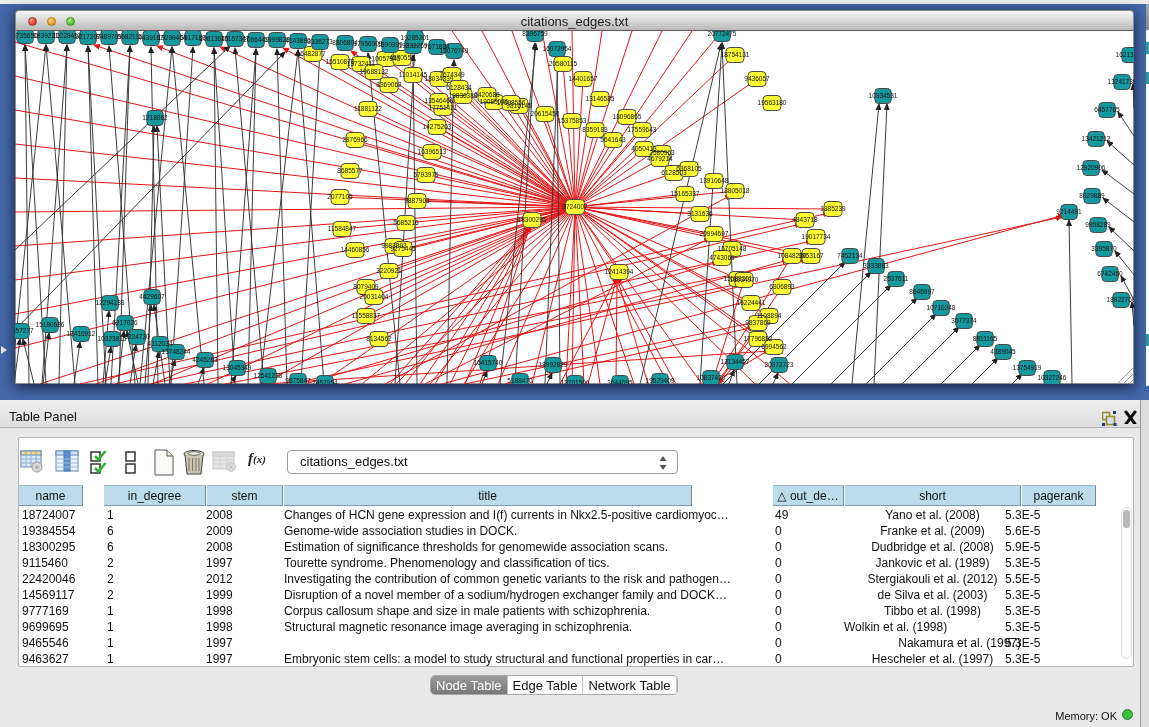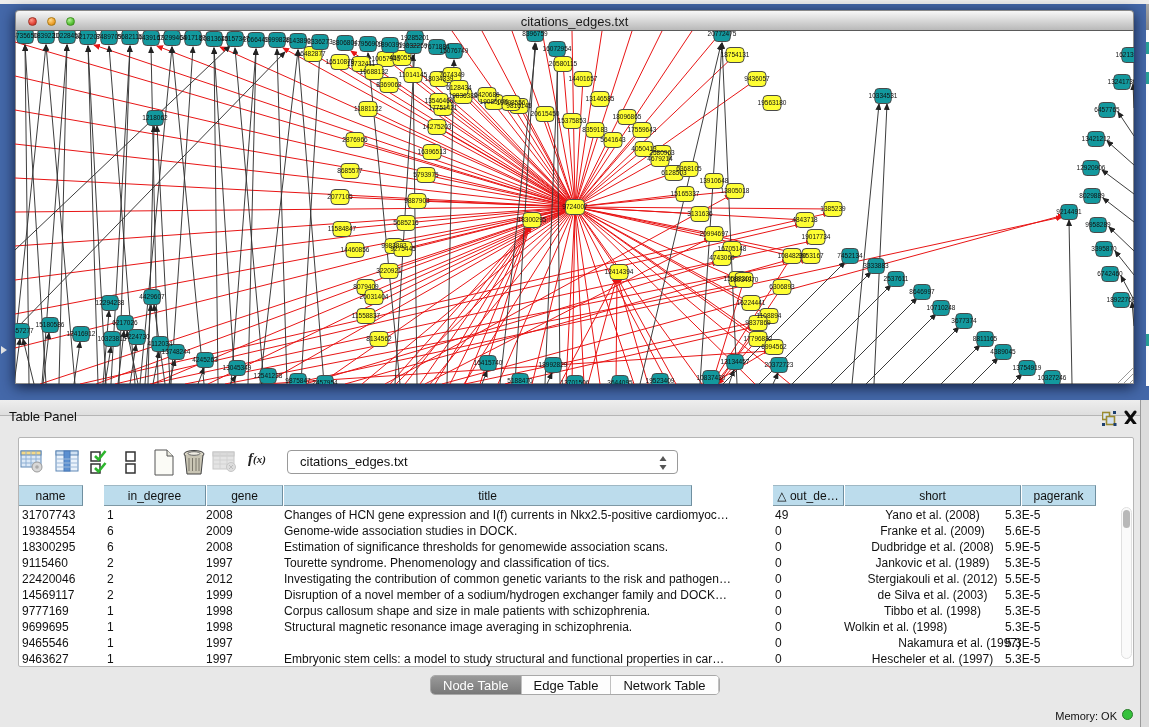--- a/index.html
+++ b/index.html
@@ -4,30 +4,30 @@
 body{width:1149px;height:727px;position:relative;overflow:hidden;font-family:"Liberation Sans",sans-serif;background:#e8e8e8}
 #desk{position:absolute;left:0;top:4px;width:1149px;height:396px;background:#4468a9}
 #topstrip{position:absolute;left:0;top:0;width:1149px;height:4px;background:#ededed}
 #frame{position:absolute;left:15px;top:10px;width:1119px;height:374px;border-radius:4px 4px 0 0;box-shadow:0 3px 14px rgba(8,16,40,.85)}
 #tbar{position:absolute;left:0;top:0;width:100%;height:21px;border-radius:4px 4px 0 0;background:linear-gradient(#f7f7f7,#b9b9b9);border:1px solid #888;border-bottom:1px solid #5a5a5a}
 #tbar .title{position:absolute;left:0;right:0;top:3px;text-align:center;font-size:13px;color:#1a1a1a}
 .tl{position:absolute;top:6.5px;z-index:9;width:9px;height:9px;border-radius:50%;}
 #content{position:absolute;left:0;top:21px;width:1119px;height:353px;background:#fff;border-left:1px solid #8e8e8e;border-right:1px solid #8e8e8e;border-bottom:1px solid #8e8e8e}
 #sliver{position:absolute;left:1146px;top:4px;width:3px;height:382px;background:#fff}
 #sliver .g{position:absolute;top:0;left:0;width:3px;height:26px;background:linear-gradient(#a8a8a8,#8a8a8a)}
-#tp-bar{position:absolute;left:0;top:400px;width:1149px;height:16px;background:linear-gradient(#eee,#dedede);border-bottom:1px solid #b5b5b5}
+#tp-bar{position:absolute;left:0;top:400px;width:1149px;height:28px;background:linear-gradient(#eee,#dedede);border-bottom:1px solid #b5b5b5}
 #tp-bar .t{position:absolute;left:9px;top:9px;font-size:13px;color:#111}
 #panel{position:absolute;left:0;top:430px;width:1149px;height:297px;background:#e8e8e8}
 #container{position:absolute;left:18px;top:437px;width:1116px;height:230px;background:#fff;border:1px solid #b5b5b5;border-radius:2px}
 #hdr{position:absolute;left:19px;top:485px;height:22px;font-size:12px;color:#111}
 .hc{position:absolute;top:0;height:21px;background:#bcdcec;border-right:1px solid #6f8fa0;border-top:1px solid #9fb8c4;border-bottom:1px solid #7e98a4;text-align:center;line-height:21px}
 .row{position:absolute;left:0;width:1149px;height:16px;font-size:12px;color:#111}
 .row span{position:absolute;top:0;white-space:nowrap}
 #tabs{position:absolute;left:430px;top:675px;height:20px;border:1px solid #a8a8a8;border-radius:5px;overflow:hidden;font-size:13px;display:flex}
-#tabs div{padding:0 12px;line-height:19px;background:#fdfdfd;color:#111;border-right:1px solid #c0c0c0}
+#tabs div{padding:0 5px;line-height:19px;background:#fdfdfd;color:#111;border-right:1px solid #c0c0c0}
 #tabs div.sel{background:linear-gradient(#9a9a9a,#787878);color:#fff}
 #mem{position:absolute;right:32px;top:710px;font-size:11px;color:#111}
 #memdot{position:absolute;right:16px;top:709px;width:11px;height:11px;border-radius:50%;background:#35c23c;border:1px solid #2c7a2c}
 #rightstrip{position:absolute;left:1140px;top:400px;width:9px;height:327px;background:#dcdcdc;border-left:1px solid #9a9a9a}
 .icon{position:absolute;top:449px}
 #combo{position:absolute;left:287px;top:450px;width:391px;height:24px;background:#fff;border:1px solid #9a9a9a;border-radius:4px;font-size:13px;color:#111;line-height:22px;padding-left:12px}
 #sb{position:absolute;left:1121px;top:507px;width:11px;height:152px;background:#fafafa;border:1px solid #e0e0e0;border-radius:6px}
 #sbthumb{position:absolute;left:1px;top:2px;width:7px;height:18px;background:#b8b8b8;border-radius:4px}
 </style></head><body>
 <div id="topstrip"></div>
@@ -641,28 +641,28 @@
   </svg>
 <div class="icon" style="left:248px;top:450px;font-family:'Liberation Serif',serif;font-style:italic;font-weight:bold;font-size:15px;color:#222">f<span style="font-size:11px">(x)</span></div>
 <div id="combo">citations_edges.txt
 <svg style="position:absolute;right:10px;top:5px" width="8" height="14">
       <path d="M4 0 L7.5 5 L0.5 5 z" fill="#555"></path>
       <path d="M4 14 L7.5 9 L0.5 9 z" fill="#555"></path>
     </svg></div>
 <div id="hdr">
 <div class="hc" style="left:0px;width:64px">name</div>
 <div class="hc" style="left:85px;width:102px">in_degree</div>
-<div class="hc" style="left:188px;width:76px">gene</div>
+<div class="hc" style="left:188px;width:76px">stem</div>
 <div class="hc" style="left:265px;width:408px">title</div>
 <div class="hc" style="left:754px;width:71px">△ out_de…</div>
 <div class="hc" style="left:826px;width:176px">short</div>
 <div class="hc" style="left:1003px;width:74px">pagerank</div>
 </div>
 <div class="row" style="top:508px">
-<span style="left:22px">31707743</span>
+<span style="left:22px">18724007</span>
     <span style="left:107px">1</span>
     <span style="left:206px">2008</span>
 <span style="left:284px">Changes of HCN gene expression and I(f) currents in Nkx2.5-positive cardiomyoc…</span>
     <span style="left:775px">49</span>
 <span style="left:844px;width:177px;text-align:center">Yano et al. (2008)</span>
     <span style="left:1005px">5.3E-5</span>
   </div>
 <div class="row" style="top:524px">
 <span style="left:22px">19384554</span>
     <span style="left:107px">6</span>

